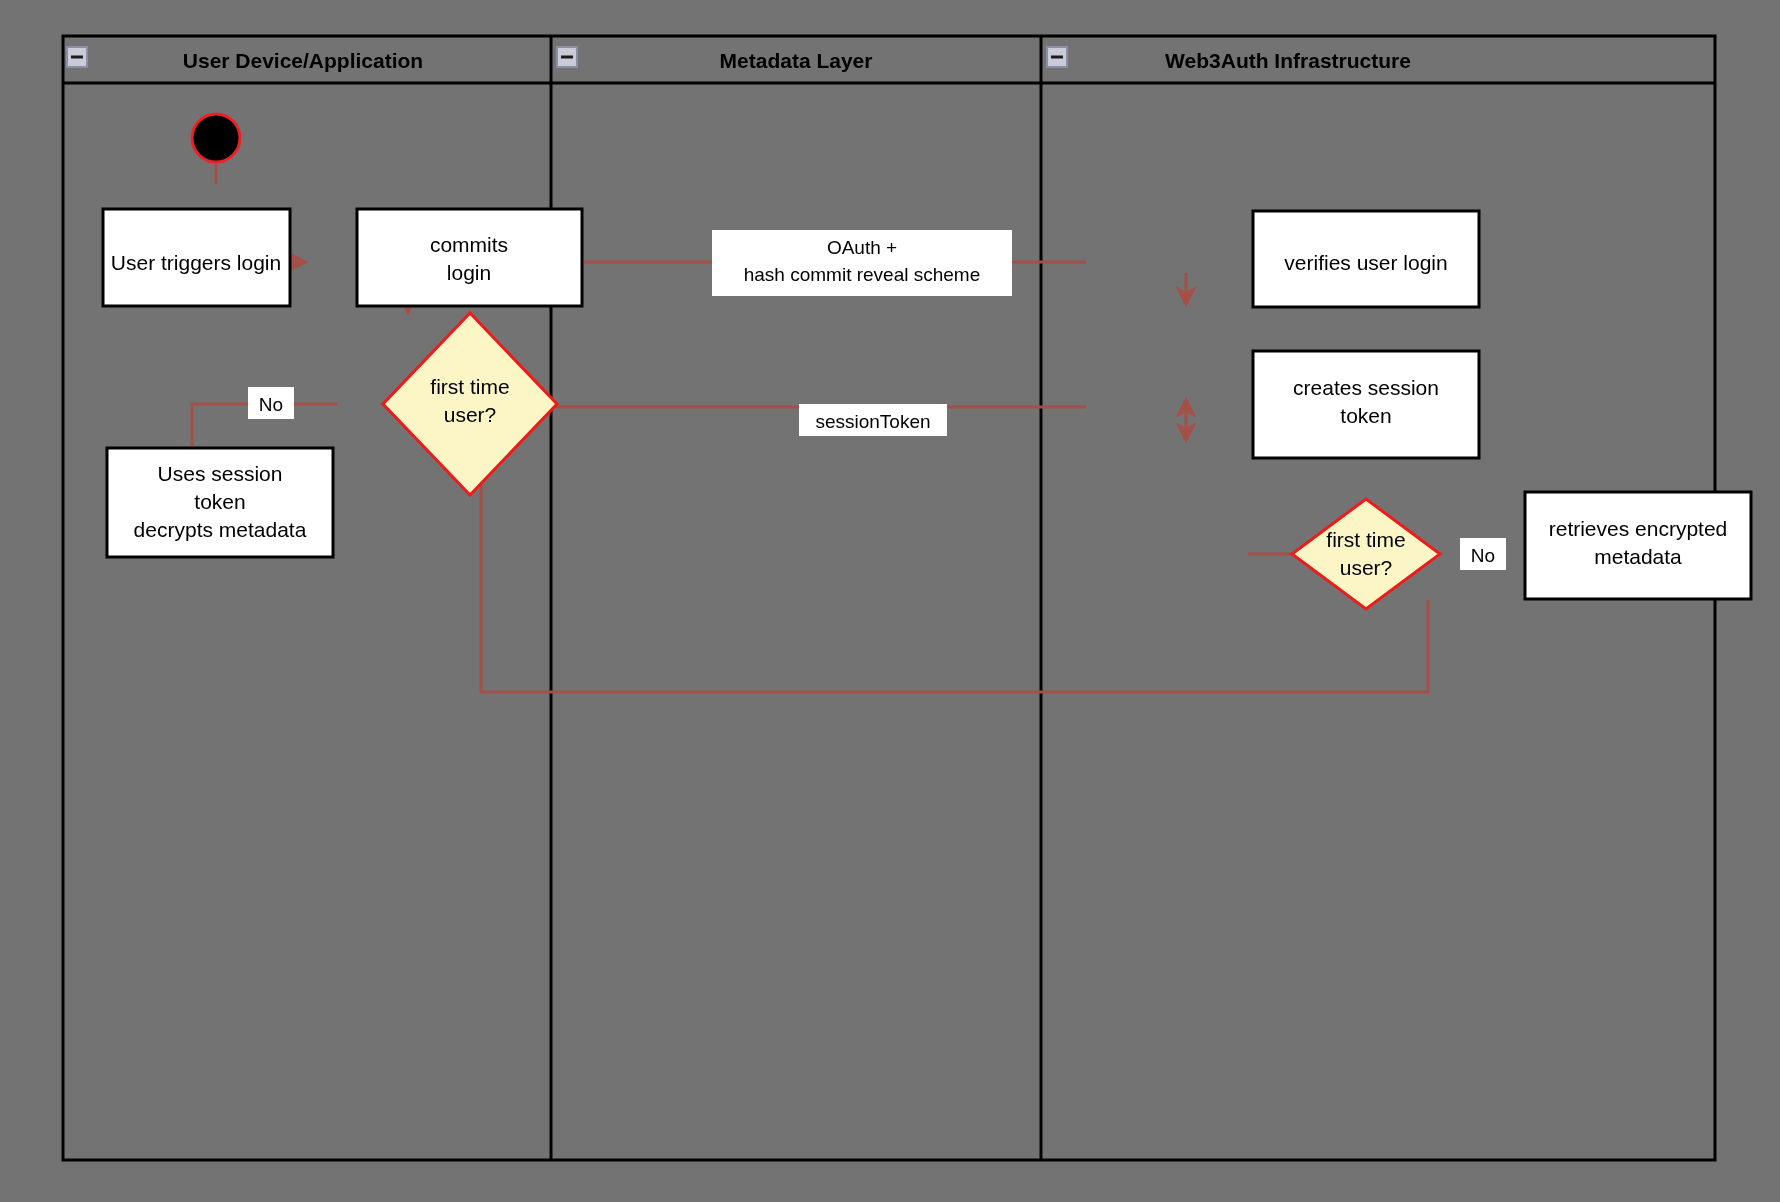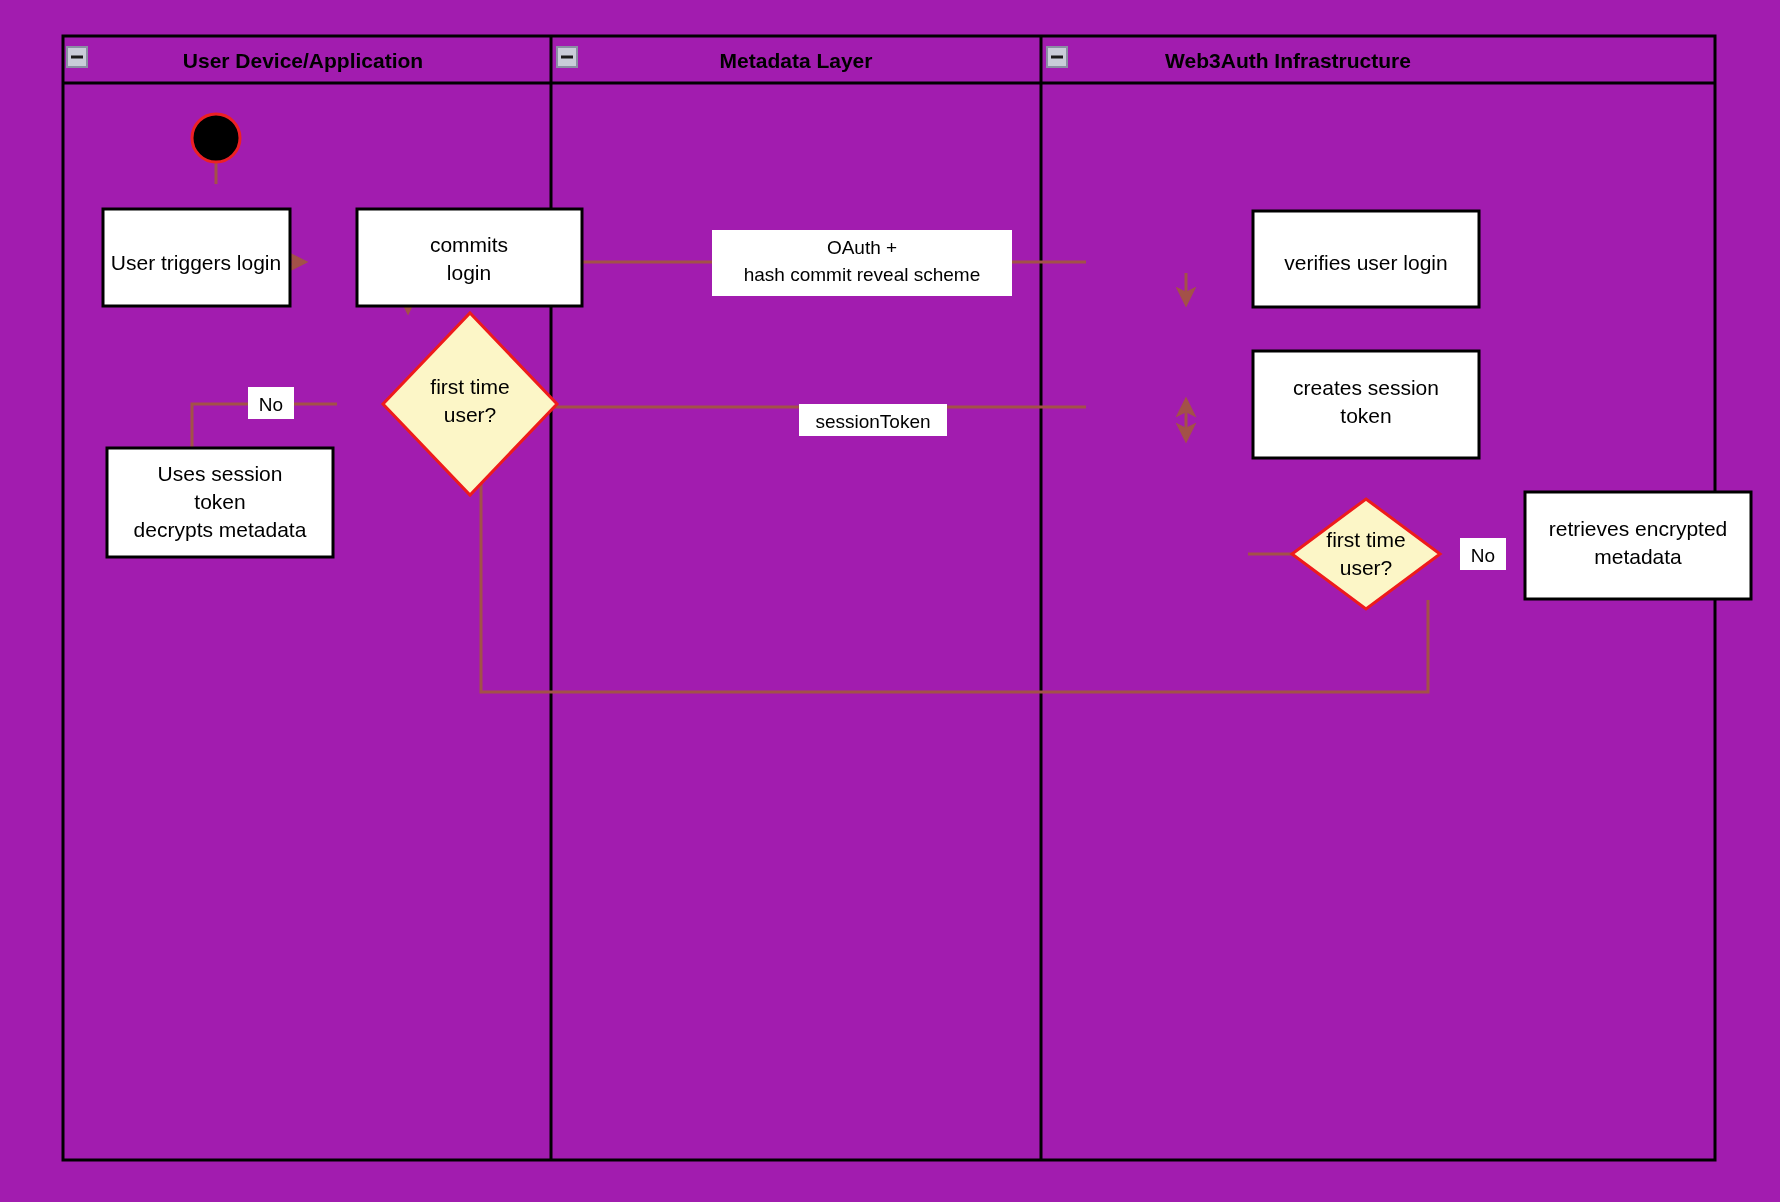--- a/index.html
+++ b/index.html
@@ -5,21 +5,21 @@
   html, body {
     margin: 0;
     padding: 0;
     background: #ffffff;
     font-family: "Liberation Sans", sans-serif;
   }
   #canvas {
     position: relative;
     width: 1780px;
     height: 1202px;
-    background: #a21caf;
+    background: #737373;
     overflow: hidden;
   }
   svg.diagram {
     position: absolute;
     left: 0;
     top: 0;
     width: 1780px;
     height: 1202px;
   }
   .lane-title {

